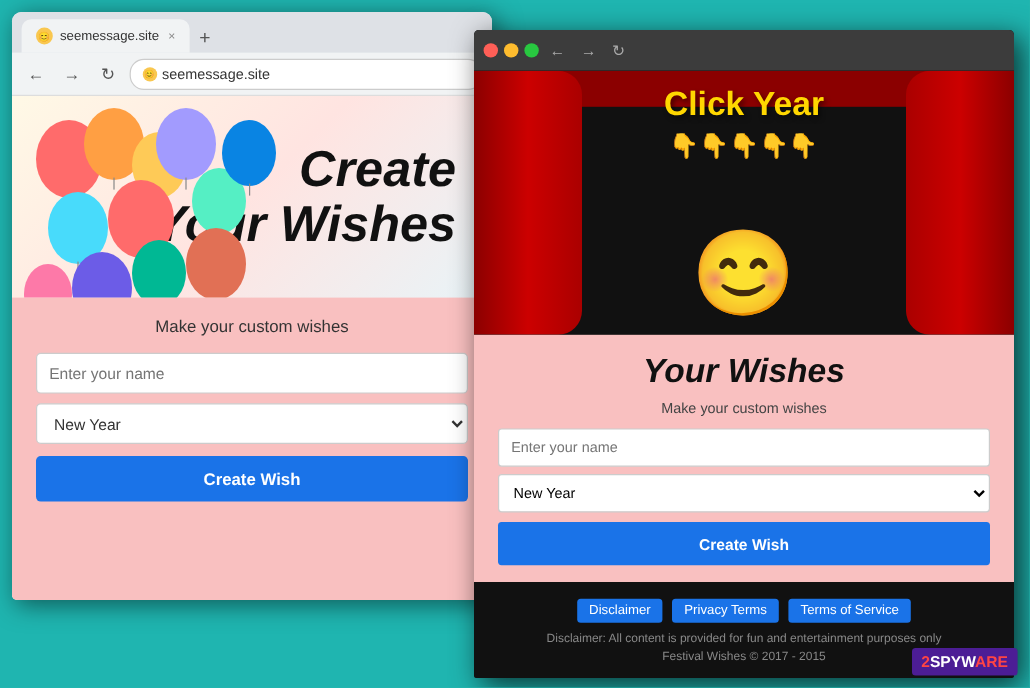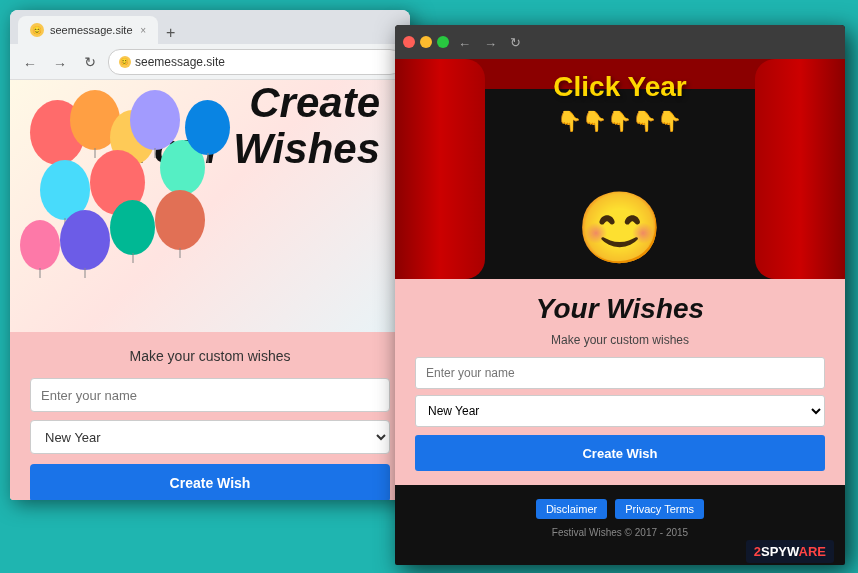--- a/index.html
+++ b/index.html
@@ -135,24 +135,25 @@
     
     .site-content-front {
       background: #f9c0c0;
       height: calc(100% - 70px);
       overflow: hidden;
       position: relative;
     }
 
     .balloon-header {
       width: 100%;
-      height: 252px;
+      height: 168px;
       background: linear-gradient(135deg, #fff9e6 0%, #ffe4e1 50%, #e8f4f8 100%);
       position: relative;
       display: flex;
+      align-items: center;
       justify-content: flex-end;
       padding-right: 20px;
       overflow: hidden;
     }
 
     .balloon-area {
       position: absolute;
       left: 0;
       top: 0;
       width: 200px;
@@ -464,22 +465,22 @@
 
     .footer-copyright {
       font-size: 10px;
       color: #888;
     }
 
     
     .spyware-badge {
       position: absolute;
       bottom: 10px;
-      right: 24px;
-      background: #0f172a;
+      right: 10px;
+      background: #4c1d95;
       color: white;
       font-size: 13px;
       font-weight: bold;
       padding: 4px 8px;
       border-radius: 3px;
       z-index: 10;
     }
 
     .spyware-badge span.two { color: #ff4444; }
     .spyware-badge span.spy { color: white; }
@@ -579,20 +580,22 @@
       <option>Christmas</option>
       <option>Anniversary</option>
     </select>
     <button class="create-btn-back">Create Wish</button>
   </div>
 
   <div class="site-footer">
     <div class="footer-links">
       <span class="footer-link">Disclaimer</span>
       <span class="footer-link">Privacy Terms</span>
+      <span class="footer-link">Terms of Service</span>
     </div>
+    <p class="footer-disclaimer">Disclaimer: All content is provided for fun and entertainment purposes only</p>
     <p class="footer-copyright">Festival Wishes © 2017 - 2015</p>
   </div>
 </div>
 
 <div class="spyware-badge">
   <span class="two">2</span><span class="spy">SPYW</span><span class="ware">ARE</span>
 </div>
 
 </body></html>

